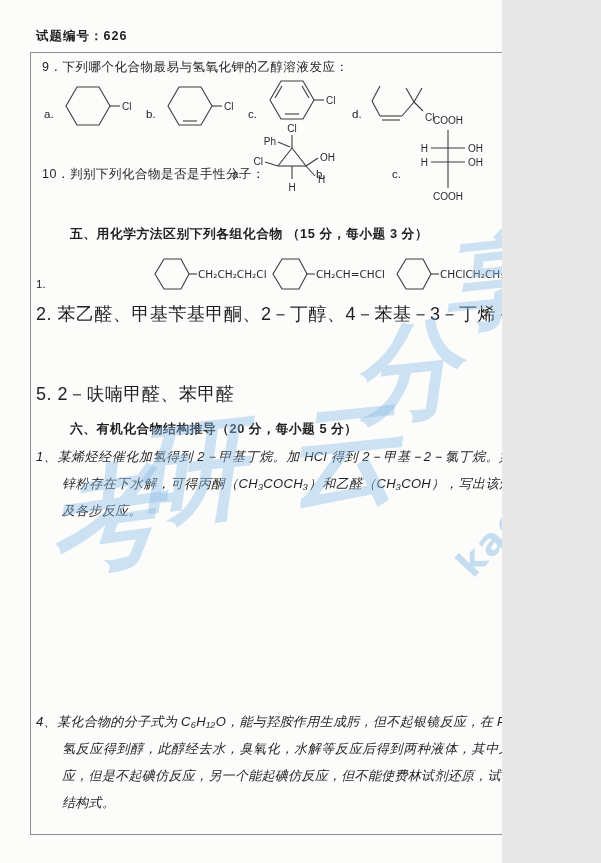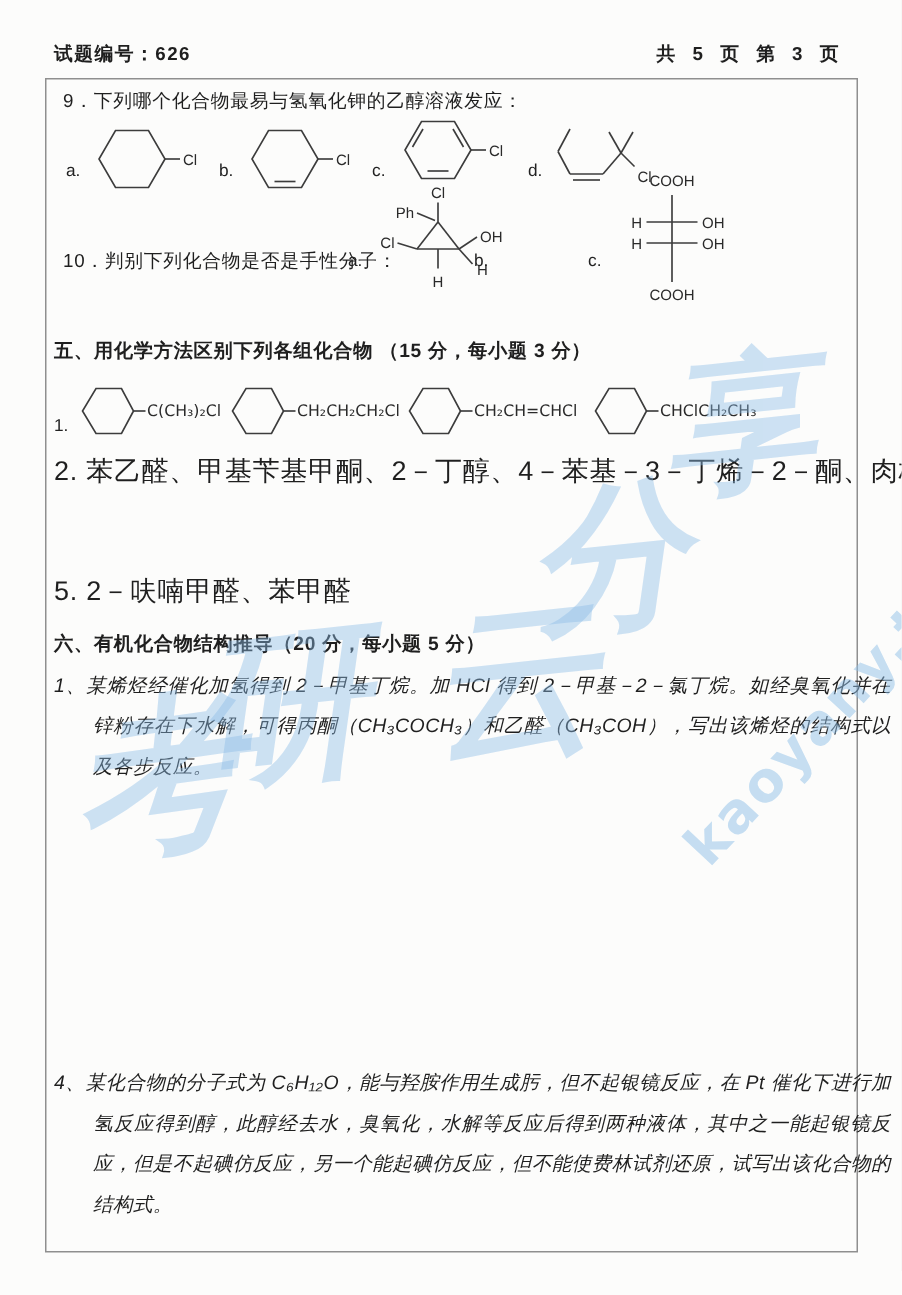--- a/index.html
+++ b/index.html
@@ -1,25 +1,25 @@
 <!DOCTYPE html>
 <html><head>
 <meta charset="utf-8">
 <style>
   html,body{margin:0;padding:0;}
   body{font-family:"Liberation Sans","DejaVu Sans",sans-serif;background:#e8e8e8;}
-  .page{position:relative;width:601px;height:863px;background:#fcfcfb;overflow:hidden;
+  .page{position:relative;width:502px;height:863px;background:#fcfcfb;overflow:hidden;
         color:#1f1f1f;font-size:12px;}
   .abs{position:absolute;}
   .header-left{position:absolute;left:36px;top:28px;font-weight:bold;font-size:12.5px;letter-spacing:1px;}
   .header-right{position:absolute;right:38px;top:28px;font-weight:bold;font-size:12.5px;letter-spacing:4px;}
   .content-box{position:absolute;left:30px;top:52px;width:540px;height:781px;
                border:1px solid #8f8f8f;background:transparent;}
   .qtext{font-size:12.5px;letter-spacing:0.5px;white-space:nowrap;}
-  .sec-title{font-size:12.8px;font-weight:bold;letter-spacing:0.5px;white-space:nowrap;}
+  .sec-title{font-size:12.8px;font-weight:bold;letter-spacing:0.5px;white-space:nowrap;margin-left:34px;}
   .item-line{font-size:18px;letter-spacing:0.5px;white-space:nowrap;}
   .para{font-size:13px;line-height:27px;width:532px;text-align:justify;
         padding-left:26px;text-indent:-26px;letter-spacing:0.3px;font-style:italic;}
   .opt-label{font-size:11.5px;color:#222;}
   .struct svg{display:block;}
   .struct line,.struct polyline,.struct polygon,.struct path{stroke:#3c3c3c;stroke-width:1.1;fill:none;}
   .struct text{fill:#2a2a2a;font-family:"Liberation Sans","DejaVu Sans",sans-serif;}
   .formula{font-size:10.5px;font-family:"DejaVu Sans",sans-serif;color:#2a2a2a;white-space:nowrap;}
   .ringrow{display:flex;align-items:center;}
   
@@ -29,21 +29,20 @@
   .wm-site{position:absolute;left:408px;top:448px;width:300px;text-align:center;
            transform:rotate(-47deg);font-size:37px;font-weight:bold;color:#8fc0e8;opacity:0.5;
            letter-spacing:2px;font-family:"DejaVu Sans",sans-serif;}
 </style>
 </head>
 <body>
 
 <div class="page">
 
   <div class="header-left">试题编号：626</div>
-  <div class="header-right">共 5 页 第 3 页</div>
 
   <div class="content-box"></div>
 
   <div class="abs qtext" style="left:42px;top:59px">9．下列哪个化合物最易与氢氧化钾的乙醇溶液发应：</div>
 
   <span class="abs opt-label" style="left:44px;top:108px">a.</span>
   <div class="abs struct" style="left:58px;top:80px">
     <svg width="80" height="56">
       <polygon points="52,26 41,45 19,45 8,26 19,7 41,7"></polygon>
       <line x1="52" y1="26" x2="62" y2="26"></line>
@@ -125,27 +124,20 @@
       <text x="20" y="54" font-size="10" text-anchor="end">H</text>
       <text x="60" y="54" font-size="10">OH</text>
       <text x="40" y="88" font-size="10" text-anchor="middle">COOH</text>
     </svg>
   </div>
 
   <div class="abs sec-title" style="left:36px;top:226px">五、用化学方法区别下列各组化合物 （15 分，每小题 3 分）</div>
 
   <span class="abs opt-label" style="left:36px;top:278px">1.</span>
 
-  <div class="abs struct ringrow" style="left:50px;top:252px">
-    <svg width="48" height="44">
-      <polygon points="39,22 31,37 14,37 5,22 14,7 31,7"></polygon>
-      <line x1="39" y1="22" x2="47" y2="22"></line>
-    </svg>
-    <span class="formula">C(CH₃)₂Cl</span>
-  </div>
   <div class="abs struct ringrow" style="left:150px;top:252px">
     <svg width="48" height="44">
       <polygon points="39,22 31,37 14,37 5,22 14,7 31,7"></polygon>
       <line x1="39" y1="22" x2="47" y2="22"></line>
     </svg>
     <span class="formula">CH₂CH₂CH₂Cl</span>
   </div>
   <div class="abs struct ringrow" style="left:268px;top:252px">
     <svg width="48" height="44">
       <polygon points="39,22 31,37 14,37 5,22 14,7 31,7"></polygon>

